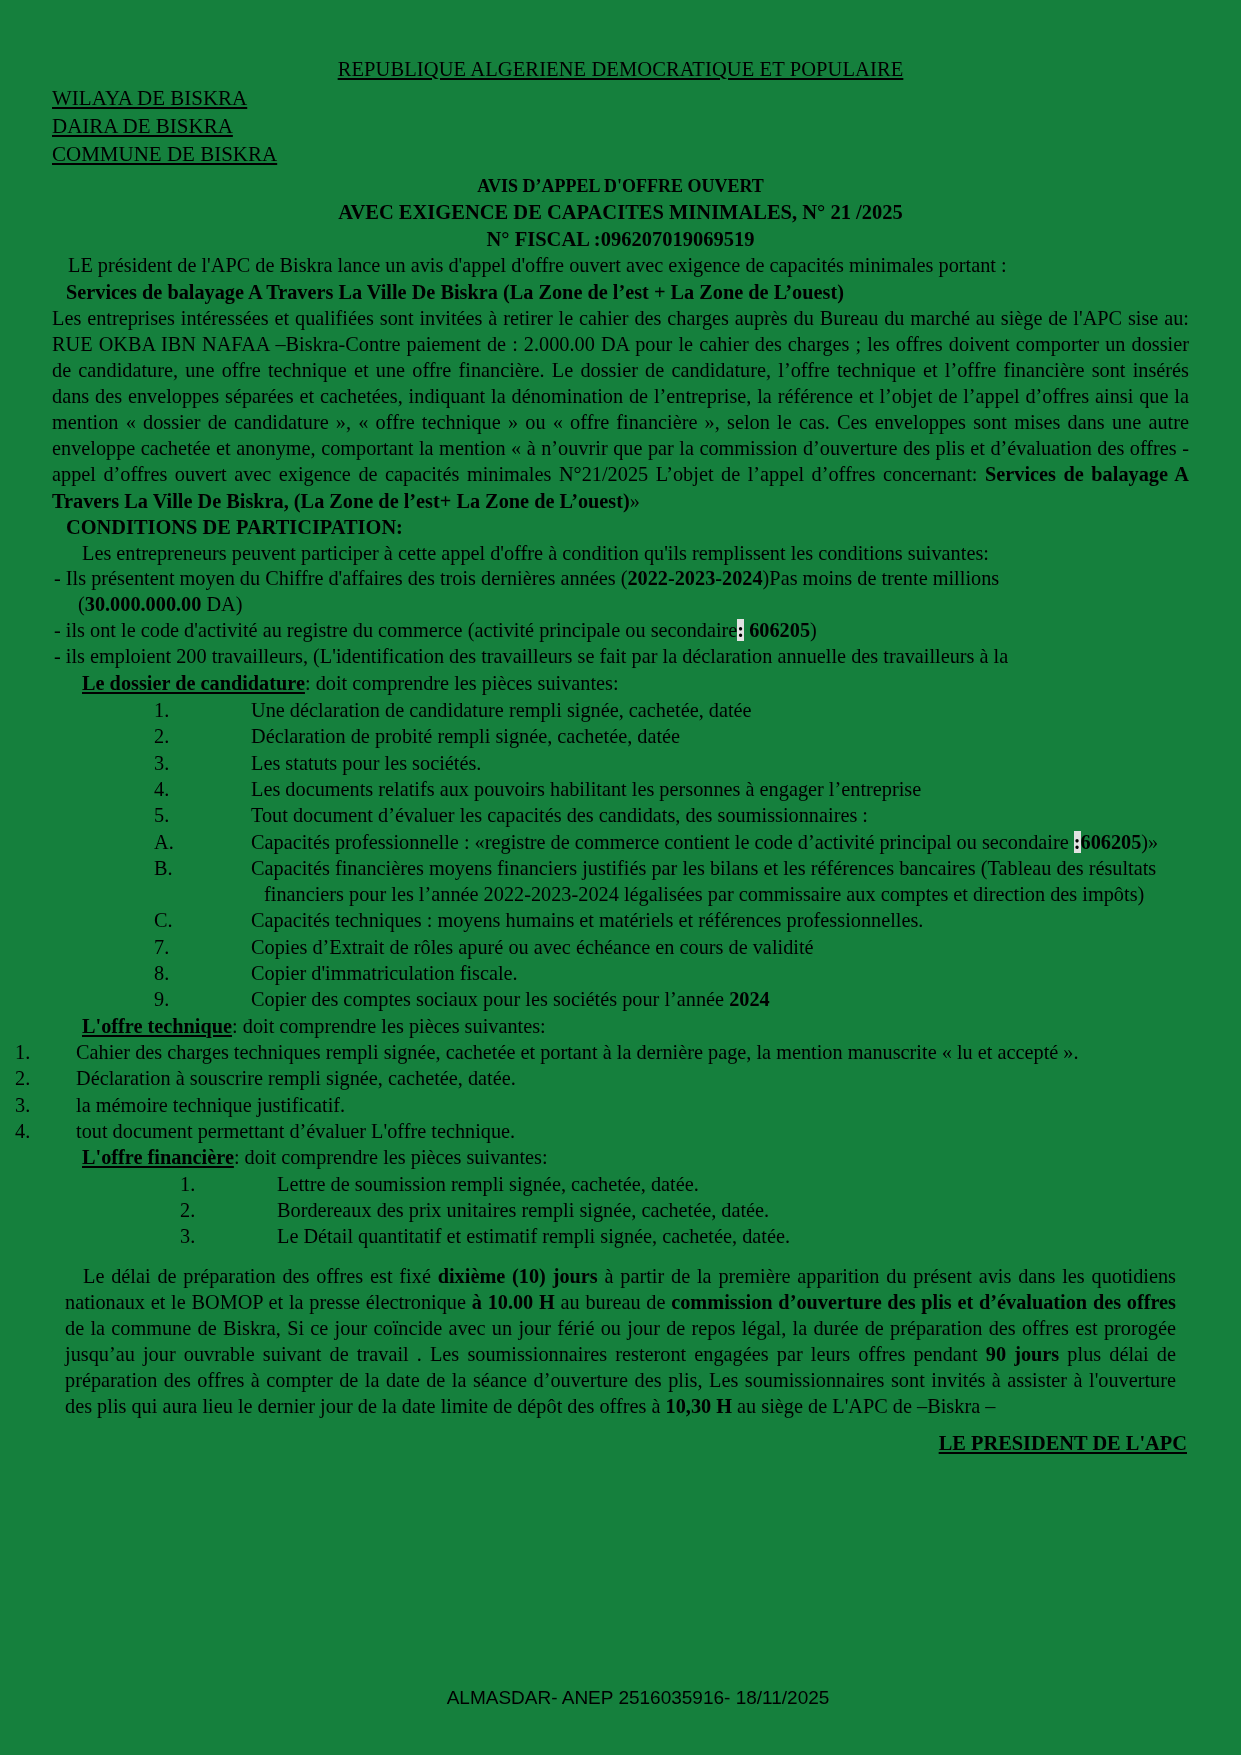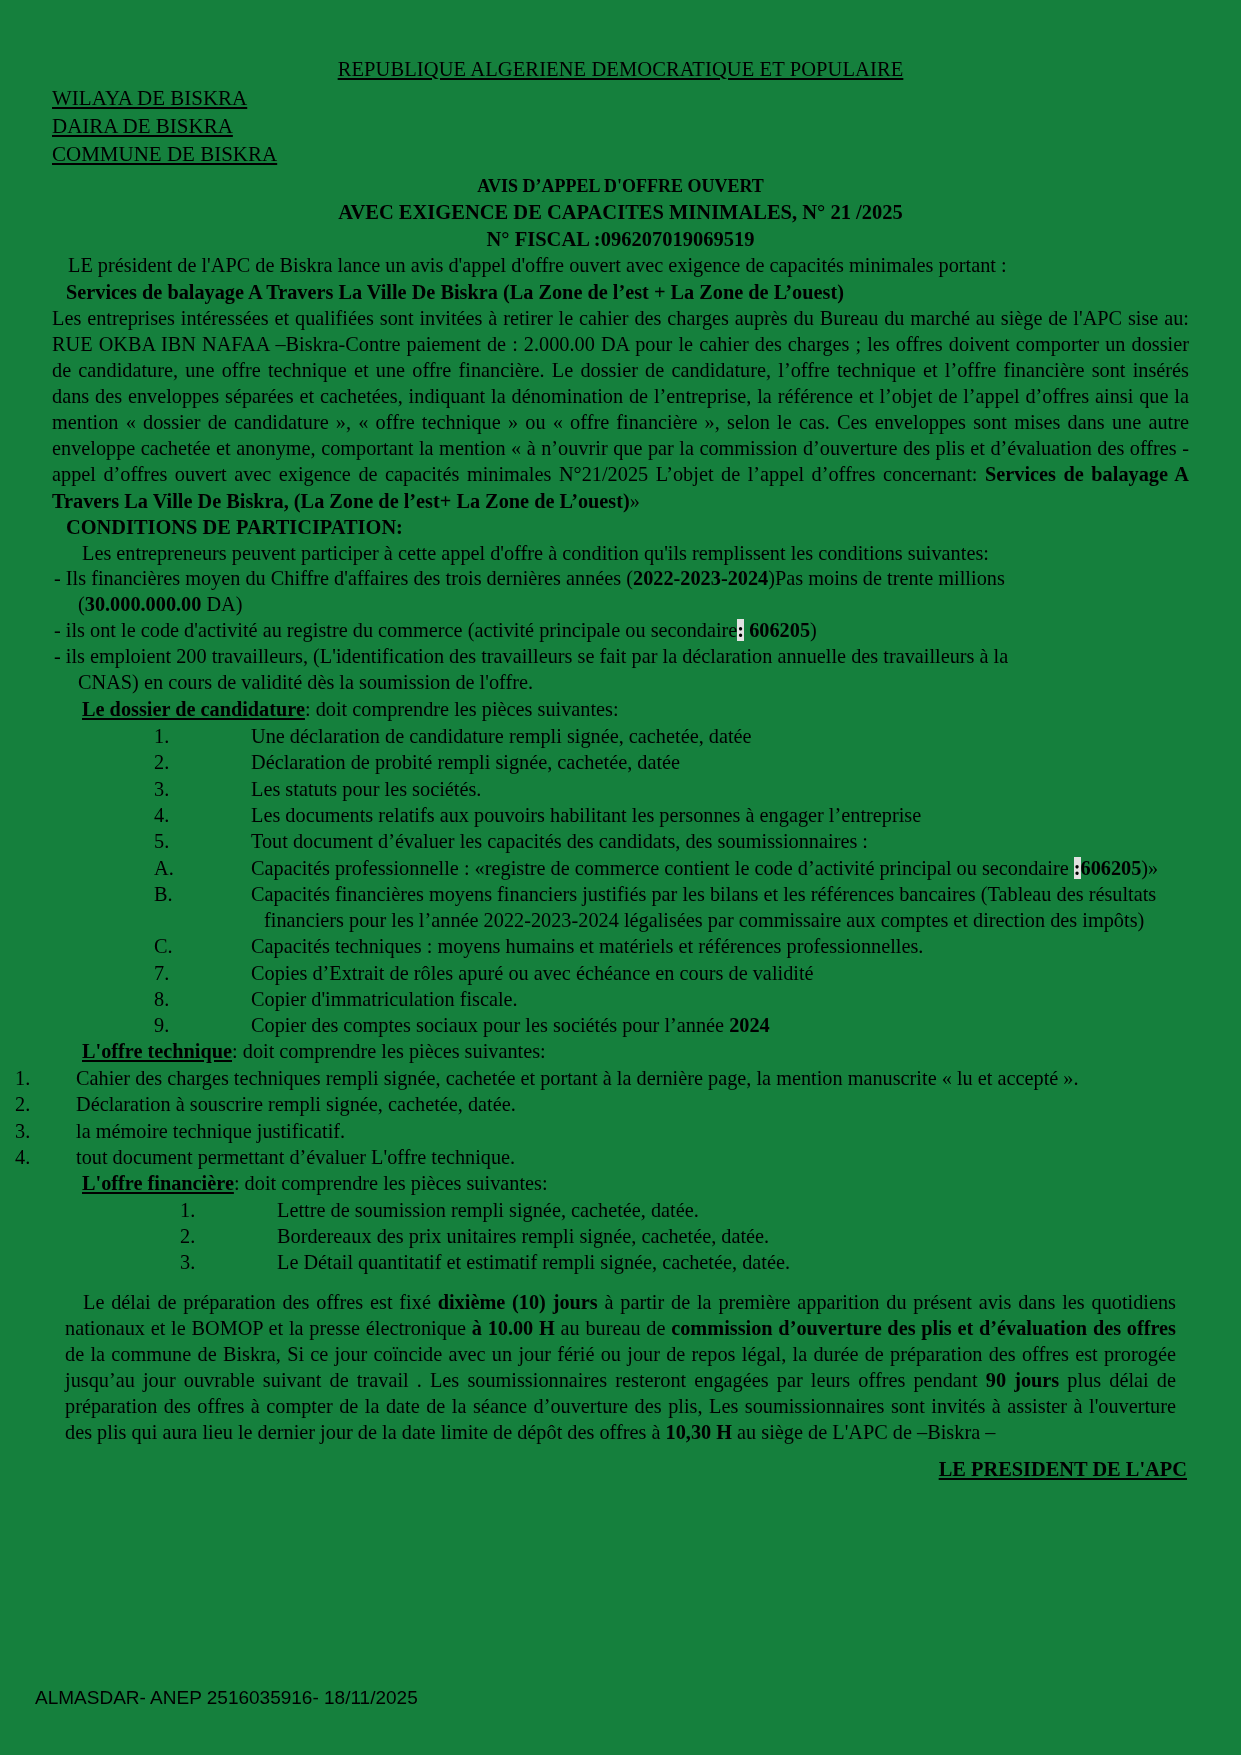--- a/index.html
+++ b/index.html
@@ -160,21 +160,21 @@
     text-decoration: underline;
     text-align: right;
     margin: 8px 0 0 0;
     padding-right: 2px;
   }
   .footer {
     position: absolute;
     left: 4px;
     right: 0;
     bottom: 46px;
-    text-align: left;
+    text-align: center;
     font-size: 19px;
     font-family: "Liberation Sans", sans-serif;
     padding-left: 31px;
   }
 </style>
 </head>
 <body>
 
 <div class="page">
 
@@ -197,27 +197,26 @@
   <p class="lead-line">LE président de l'APC de Biskra lance un avis d'appel d'offre ouvert avec exigence de capacités minimales portant :</p>
 
   <p class="obj-line">Services de balayage A Travers  La Ville  De  Biskra (La Zone de l’est + La Zone de L’ouest)</p>
 
   <p class="big-para"><span> Les entreprises intéressées et qualifiées sont invitées à retirer le cahier des charges auprès du Bureau du marché au siège de l'APC sise au: RUE OKBA IBN  NAFAA –Biskra-Contre paiement de : 2.000.00 DA pour le cahier des charges ; les offres doivent comporter un dossier de candidature, une  offre technique et une offre financière.  Le dossier de candidature, l’offre technique et l’offre financière sont insérés dans des enveloppes séparées et cachetées, indiquant la dénomination de l’entreprise, la référence et l’objet de l’appel d’offres ainsi que la mention   « dossier de candidature », « offre technique » ou « offre financière », selon le cas. Ces enveloppes sont mises dans une autre enveloppe cachetée et anonyme, comportant la mention « à n’ouvrir que par la commission d’ouverture des plis et d’évaluation des offres - appel d’offres ouvert avec exigence de capacités minimales N°21/2025 L’objet de l’appel d’offres  concernant: </span><span class="b">Services de balayage A Travers  La Ville  De  Biskra, (La Zone de l’est+ La Zone de L’ouest)</span><span>»</span></p>
 
   <p class="cond-head">CONDITIONS DE PARTICIPATION:</p>
 
   <p class="cond-lead">Les entrepreneurs peuvent participer à cette appel d'offre  à condition qu'ils remplissent les conditions suivantes:</p>
 
-  <p class="dash-item just-item"><span>- Ils financières moyen du Chiffre d'affaires des trois dernières années (</span><span class="b">2022-2023-2024</span><span>)Pas moins de trente millions</span></p>
+  <p class="dash-item just-item"><span>- Ils présentent moyen du Chiffre d'affaires des trois dernières années (</span><span class="b">2022-2023-2024</span><span>)Pas moins de trente millions</span></p>
   <p class="dash-cont">(<span class="b">30.000.000.00</span><span> DA)</span></p>
 
   <p class="dash-item"><span>- ils ont le code d'activité au registre du commerce (activité principale ou secondaire</span><span class="hl b">:</span><span class="b"> 606205</span><span>)</span></p>
 
   <p class="dash-item">- ils emploient 200  travailleurs, (L'identification des travailleurs se fait par la déclaration annuelle des travailleurs à la</p>
-  <p class="dash-cont">CNAS) en cours de validité dès la soumission de l'offre.</p>
 
   <p class="sec-head"><span class="lbl">Le dossier de candidature</span><span>: doit comprendre les pièces suivantes:</span></p>
 
   <ul class="deep">
     <li><span class="num">1.</span><span>Une déclaration de candidature rempli signée, cachetée, datée</span></li>
     <li><span class="num">2.</span><span>Déclaration de probité rempli signée, cachetée, datée</span></li>
     <li><span class="num">3.</span><span>Les statuts pour les sociétés.</span></li>
     <li><span class="num">4.</span><span>Les documents relatifs aux pouvoirs habilitant les personnes à engager l’entreprise</span></li>
     <li><span class="num">5.</span><span>Tout document d’évaluer les capacités des candidats, des soumissionnaires :</span></li>
 

